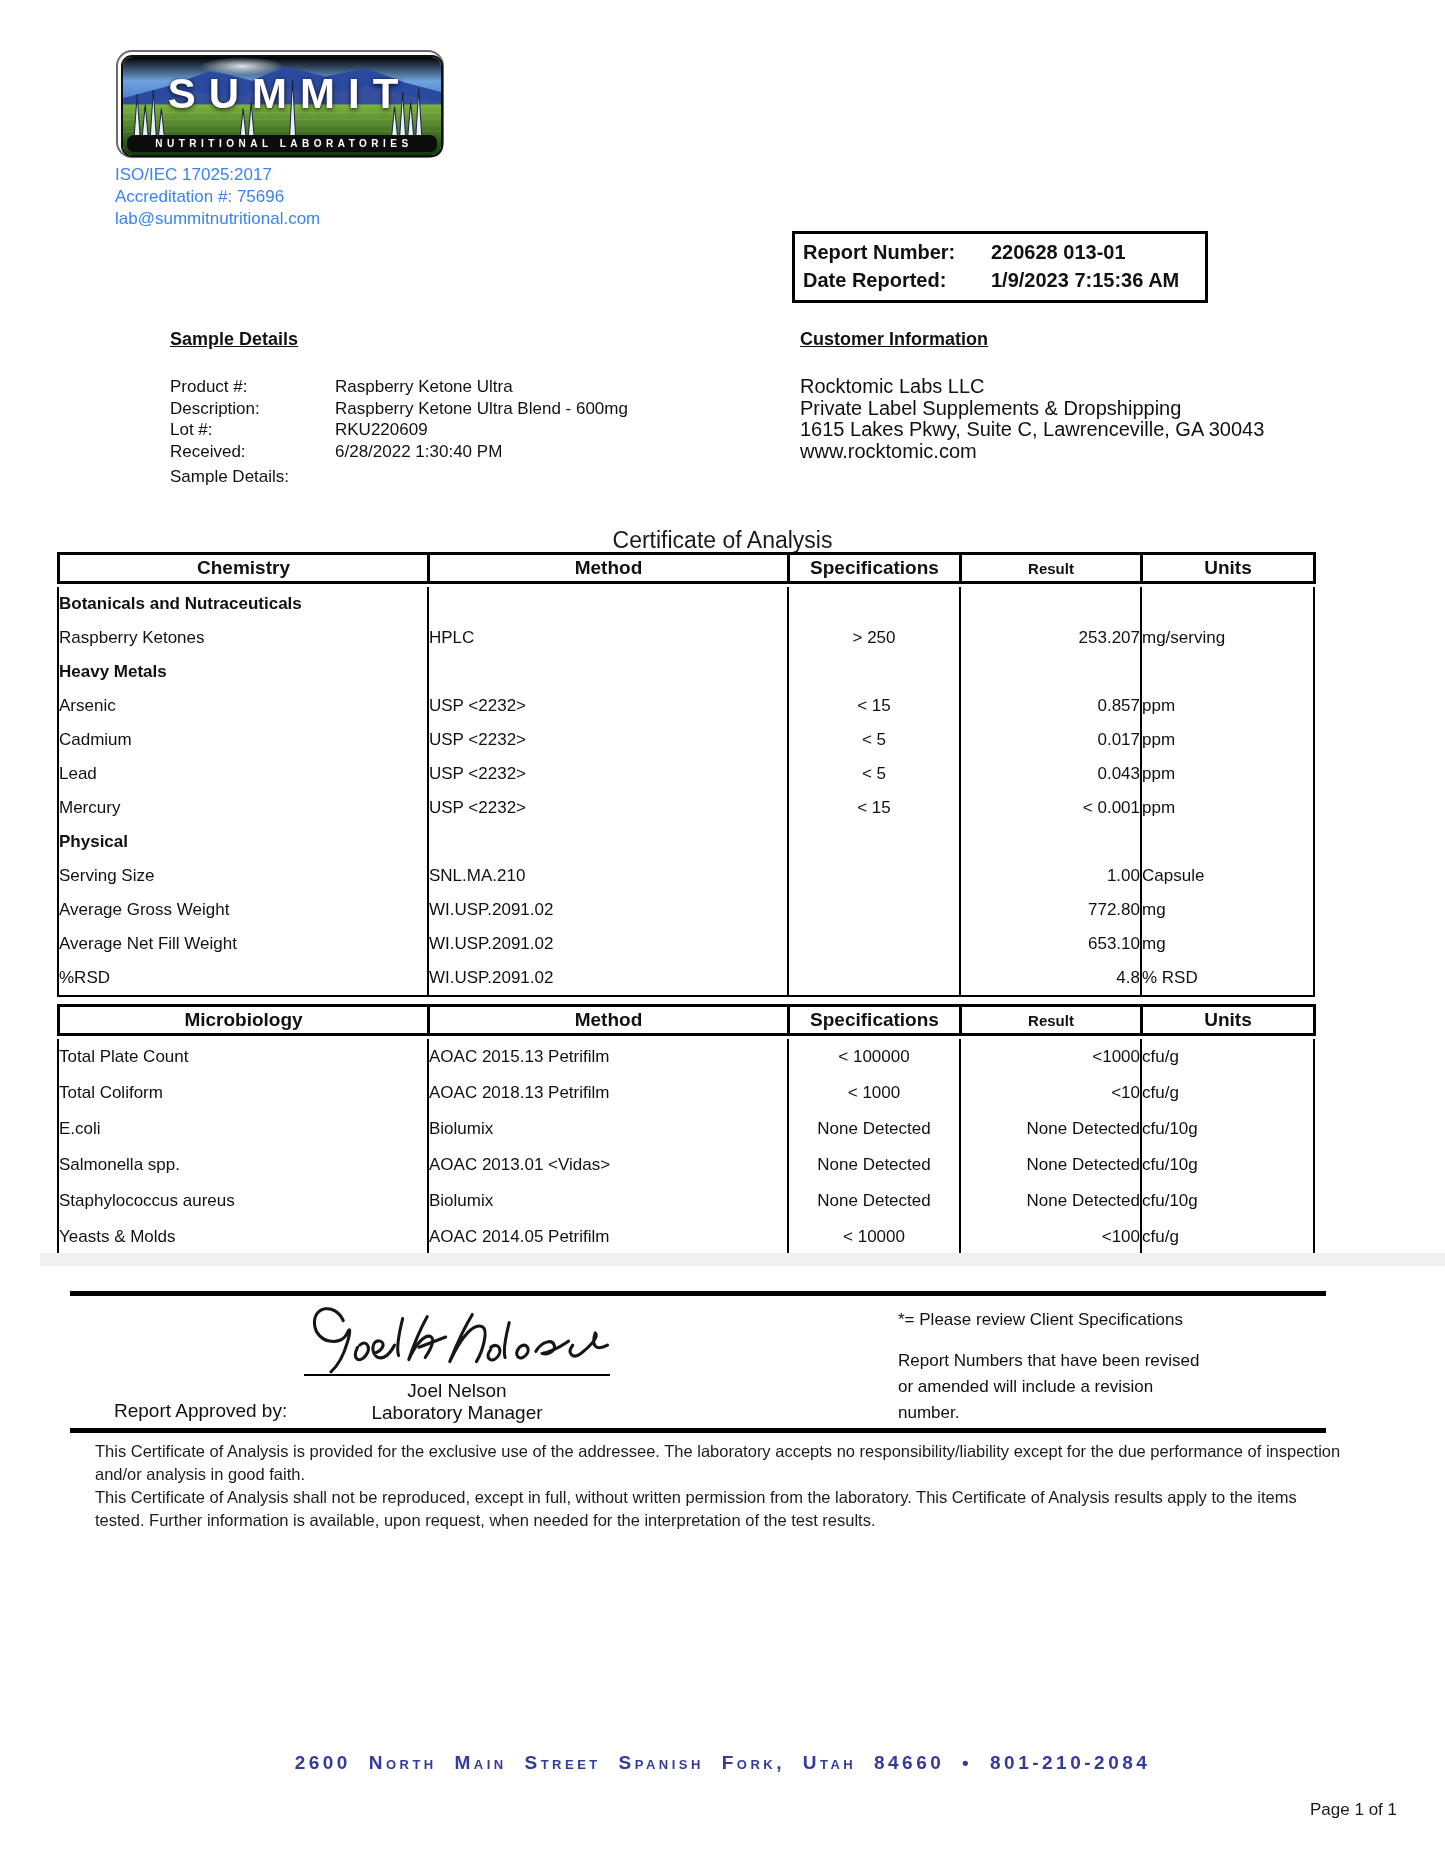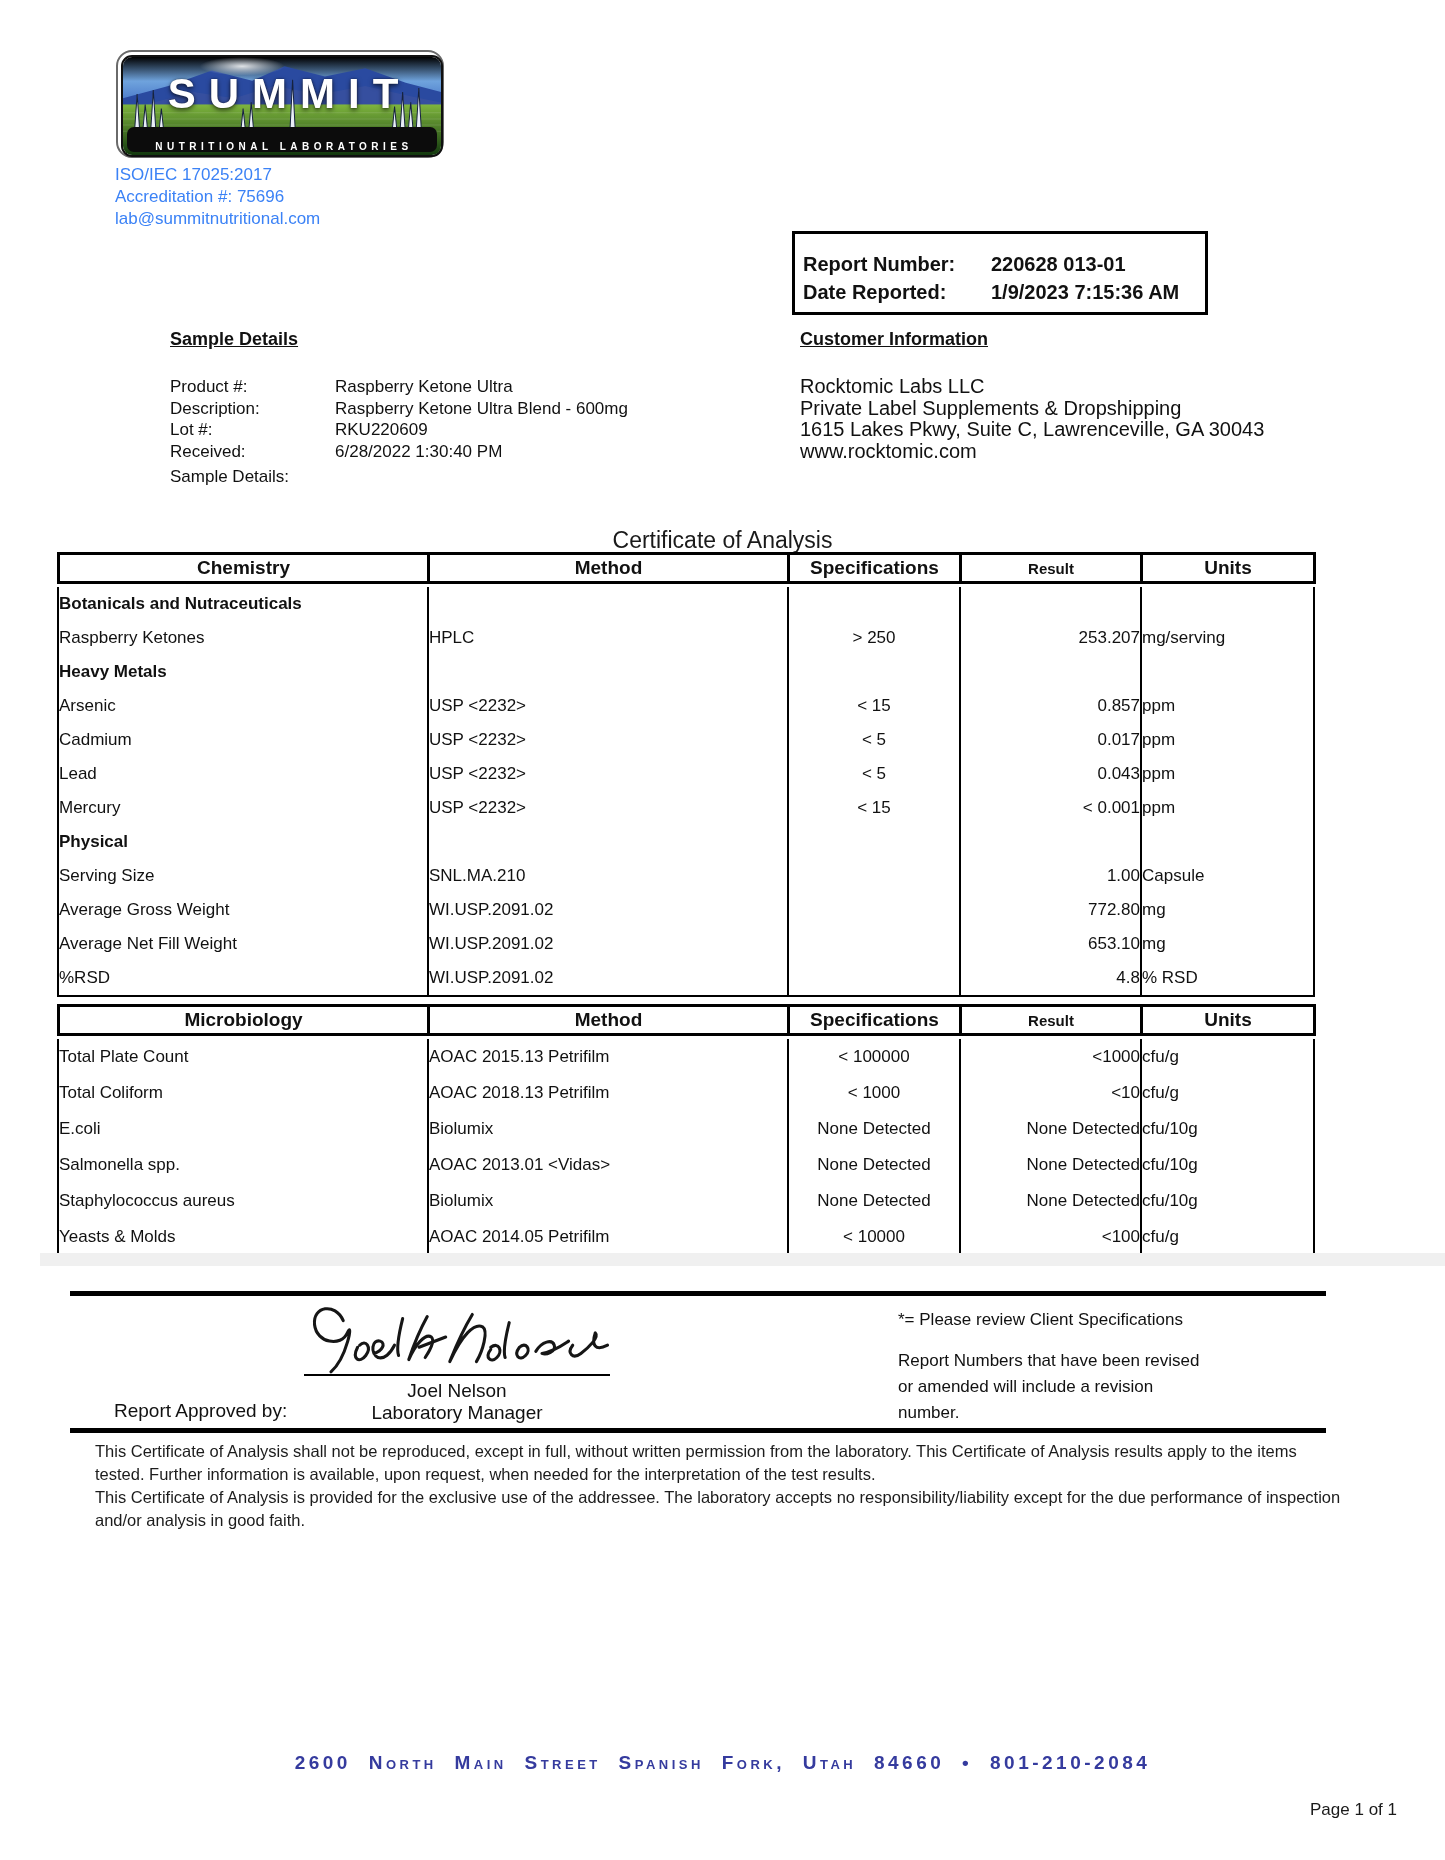--- a/index.html
+++ b/index.html
@@ -10,27 +10,27 @@
   }
   
   .logo { position:absolute; left:116px; top:50px; width:328px; height:108px;
           background:#fff; border:2px solid #6a6a6a; border-radius:16px; padding:3px; box-sizing:border-box; }
   .logo-inner { position:relative; width:100%; height:100%; border:2px solid #101010;
                 border-radius:11px; overflow:hidden; }
   .logo-art { position:absolute; inset:0; width:100%; height:100%; }
   .logo-brand { position:absolute; top:13px; left:0; right:0; text-align:center;
                 font-size:42px; font-weight:800; letter-spacing:13px; padding-left:15px;
                 color:#fff; text-shadow:0 2px 5px rgba(0,0,0,.65), 0 0 2px rgba(0,0,0,.5); }
-  .logo-bar { position:absolute; left:4px; right:4px; bottom:3px; height:25px;
-              background:#0c0c0c; border-radius:7px; display:flex; align-items:flex-end; justify-content:center; }
+  .logo-bar { position:absolute; left:4px; right:4px; bottom:3px; height:17px;
+              background:#0c0c0c; border-radius:7px; display:flex; align-items:center; justify-content:center; }
   .logo-bar span { color:#fff; font-size:10px; font-weight:bold; letter-spacing:4.5px; padding-left:4px; white-space:nowrap; }
   
   .iso { position:absolute; left:115px; top:164px; font-size:17px; line-height:22px; color:#3b82f6; }
   .report-box { position:absolute; left:792px; top:231px; width:416px; box-sizing:border-box;
-                border:3px solid #000; padding:16px 10px 6px 8px; background:#fff; }
+                border:3px solid #000; padding:4px 10px 6px 8px; background:#fff; }
   .report-row { display:flex; font-weight:bold; font-size:20px; line-height:28px; }
   .report-row .rlabel { width:188px; }
   
   .blk-title { font-size:18px; font-weight:bold; text-decoration:underline; }
   .sample { position:absolute; left:170px; top:329px; }
   .customer { position:absolute; left:800px; top:329px; }
   .kv { display:flex; font-size:17px; line-height:21.5px; }
   .kv .klabel { width:165px; }
   .sample .rows, .customer .rows { margin-top:26px; }
   .customer .rows div { font-size:20px; line-height:21.5px; }
@@ -392,20 +392,20 @@
   <div class="sig-line"></div>
   <div class="sig-name">Joel Nelson</div>
   <div class="sig-role">Laboratory Manager</div>
 
   <div class="note1">*= Please review Client Specifications</div>
   <div class="note2">Report Numbers that have been revised or amended will include a revision number.</div>
 
   <div class="rule rule2"></div>
 
   <div class="disclaimer">
+    <p>This Certificate of Analysis is provided for the exclusive use of the addressee. The laboratory accepts no responsibility/liability except for the due performance of inspection and/or analysis in good faith.</p>
     <p>This Certificate of Analysis shall not be reproduced, except in full, without written permission from the laboratory. This Certificate of Analysis results apply to the items tested. Further information is available, upon request, when needed for the interpretation of the test results.</p>
-    <p>This Certificate of Analysis is provided for the exclusive use of the addressee. The laboratory accepts no responsibility/liability except for the due performance of inspection and/or analysis in good faith.</p>
   </div>
 
   <div class="footer-address">2600 North Main Street  Spanish Fork, Utah  84660 • 801-210-2084</div>
   <div class="page-label">Page 1 of 1</div>
 
 </div>
 
 </body></html>

